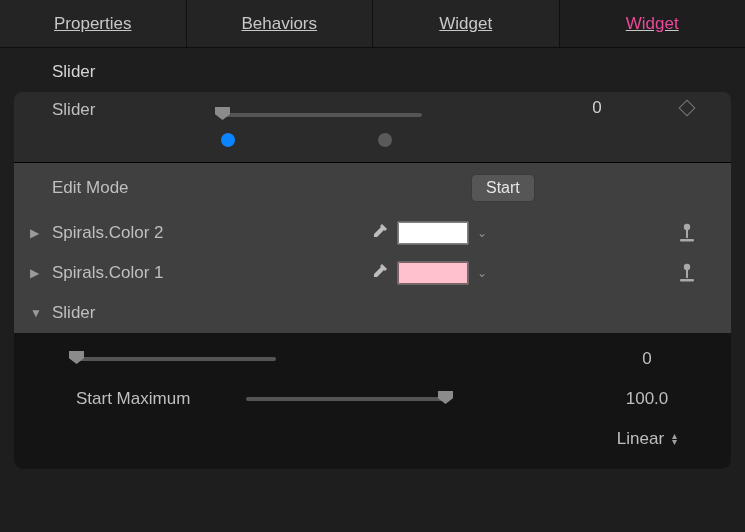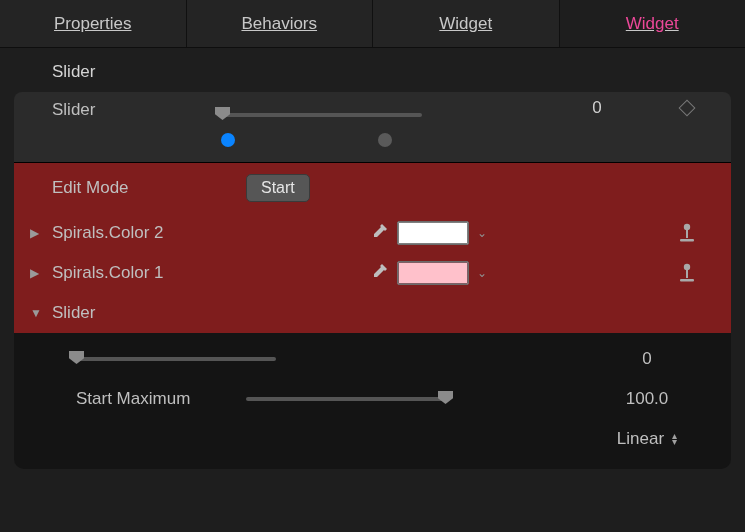--- a/index.html
+++ b/index.html
@@ -9,21 +9,21 @@
   .tab { flex: 1; display: flex; align-items: center; justify-content: center; font-size: 17px; color: #c8c8c8; background: #242424; border-right: 1px solid #101010; cursor: default; }
   .tab:last-child { border-right: none; }
   .tab.active { color: #ec4899; background: #1e1e1e; }
   .section-title { padding: 14px 0 10px 52px; font-size: 17px; color: #d4d4d4; }
   .row { display: flex; align-items: center; height: 40px; padding: 0 14px 0 52px; font-size: 17px; color: #bfbfbf; }
   .row .label { width: 170px; flex-shrink: 0; }
   .row .control { flex: 1; display: flex; align-items: center; }
   .row .value { width: 120px; text-align: center; color: #d0d0d0; }
   .row .keyframe { width: 60px; display: flex; justify-content: center; }
   .dark { background: #2b2b2b; }
-  .darker { background: #7f1d1d; }
+  .darker { background: #404040; }
   .slider-track { position: relative; width: 200px; height: 4px; background: #555; border-radius: 2px; }
   .slider-thumb { position: absolute; top: -6px; width: 15px; height: 13px; background: #8b8b8b; clip-path: polygon(0 0, 100% 0, 100% 55%, 50% 100%, 0 55%); left: -7px; }
   .mini-track { position: relative; width: 200px; height: 2px; margin-top: 22px; }
   .mini-thumb { position: absolute; top: -6px; width: 14px; height: 14px; border-radius: 50%; }
   .mini-thumb.blue { background: #0a84ff; left: -1px; }
   .mini-thumb.gray { background: #5a5a5a; left: 156px; }
   .slider-stack { display: flex; flex-direction: column; justify-content: center; }
   .diamond { width: 12px; height: 12px; transform: rotate(45deg); border: 1.5px solid #787878; }
   .disclosure { position: absolute; left: 30px; color: #9a9a9a; font-size: 12px; }
   .row.rel { position: relative; }
@@ -82,21 +82,21 @@
         <div class="diamond"></div>
       </div>
     </div>
   </div>
 
   <div class="divider" style="margin:0 14px;"></div>
 
   <div class="darker" style="margin:0 14px;">
     <div class="row" style="padding-left:38px; height:50px;">
       <div class="label">Edit Mode</div>
-      <div class="control" style="justify-content:flex-start; padding-right:10px;">
+      <div class="control" style="justify-content:flex-end; padding-right:10px;">
         <div class="colorctrl" style="justify-content:flex-start; padding-left:24px;">
           <button class="btn">Start</button>
         </div>
       </div>
     </div>
   </div>
 
   <div class="darker" style="margin:0 14px;">
     <div class="row rel" style="padding-left:38px;">
       <span class="disclosure" style="left:16px;">▶</span>

